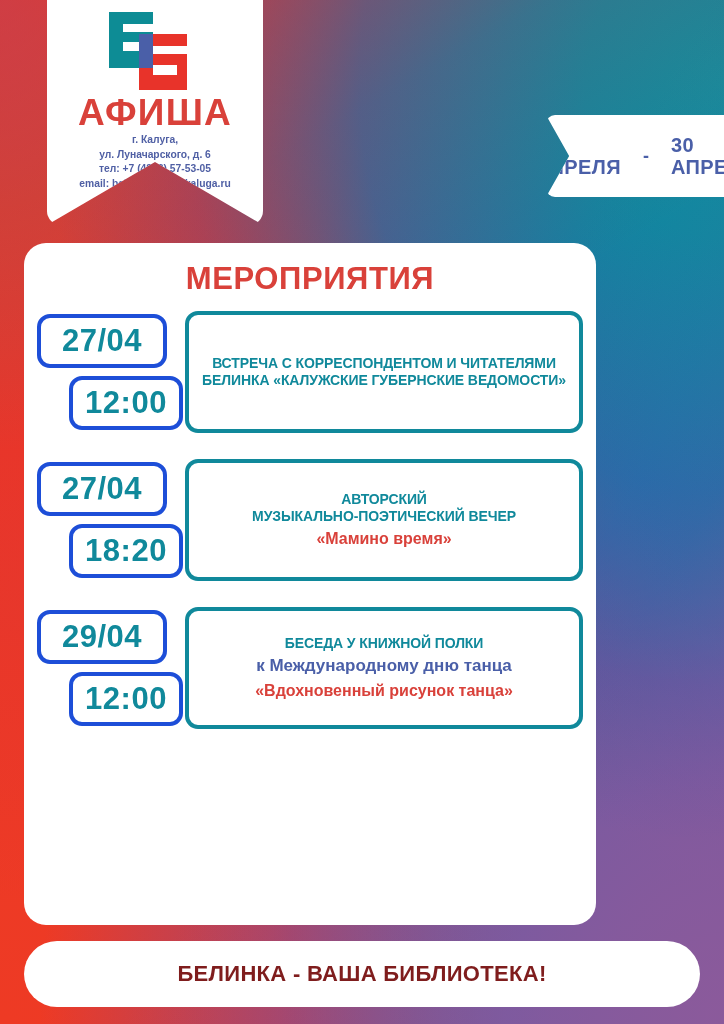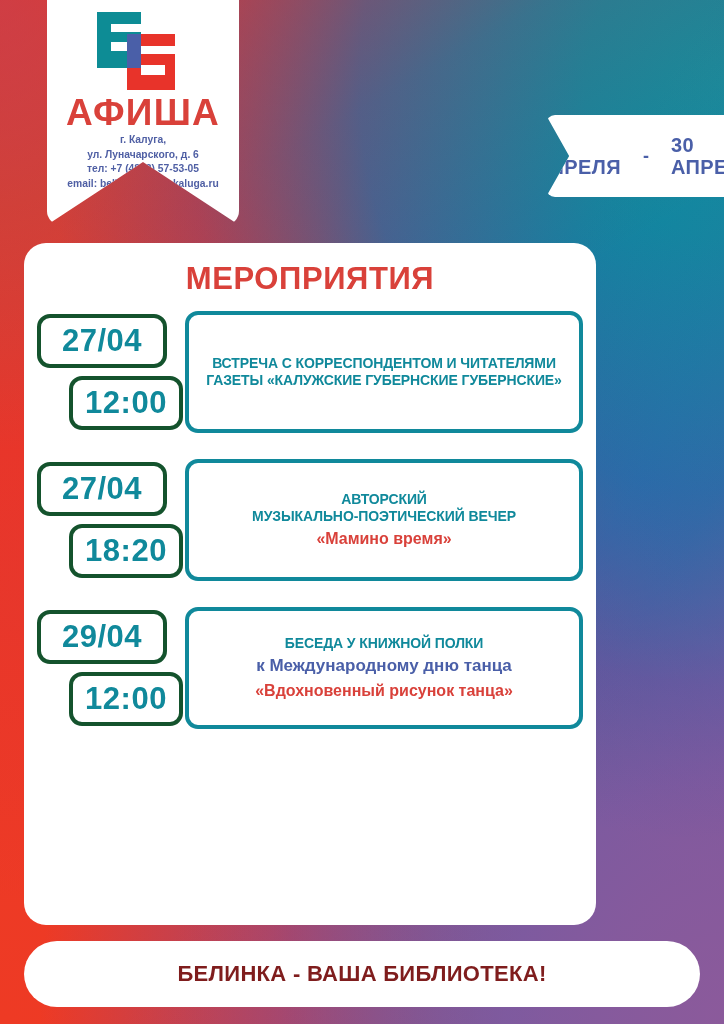--- a/index.html
+++ b/index.html
@@ -30,21 +30,21 @@
     background:
       linear-gradient(150deg, rgba(232,51,42,0.55) 0%, rgba(232,51,42,0.15) 22%, rgba(0,0,0,0) 42%),
       linear-gradient(300deg, rgba(139,90,155,0.6) 0%, rgba(139,90,155,0.12) 24%, rgba(0,0,0,0) 46%);
   }
 
   
   .logo-card {
     position: absolute;
     left: 47px;
     top: 0;
-    width: 192px;
+    width: 216px;
     height: 225px;
     background: #ffffff;
     border-radius: 0 0 14px 14px;
     z-index: 5;
     -webkit-clip-path: polygon(0 0, 100% 0, 100% 100%, 50% 72%, 0 100%);
     clip-path: polygon(0 0, 100% 0, 100% 100%, 50% 72%, 0 100%);
     padding-top: 0;
     box-sizing: border-box;
   }
   .logo-card-inner {
@@ -141,21 +141,21 @@
   .stamp-col {
     width: 148px;
     flex: 0 0 148px;
     display: flex;
     flex-direction: column;
     justify-content: space-between;
     padding-top: 3px;
     padding-bottom: 3px;
   }
   .stamp {
-    border: 4px solid #14532d;
+    border: 4px solid #1d4ed8;
     border-radius: 13px;
     color: #10899b;
     font-size: 31px;
     font-weight: 700;
     text-align: center;
     line-height: 1;
     padding: 7px 2px 8px 2px;
     box-sizing: border-box;
     letter-spacing: 0.5px;
   }
@@ -269,21 +269,21 @@
   <div class="main-panel">
     <div class="panel-title">МЕРОПРИЯТИЯ</div>
     <div class="events">
         <div class="event-row">
           <div class="stamp-col">
             <div class="stamp date">27/04</div>
             <div class="stamp time">12:00</div>
           </div>
           <div class="event-box">
             <div class="ev-line ev-main">ВСТРЕЧА С КОРРЕСПОНДЕНТОМ И ЧИТАТЕЛЯМИ</div>
-            <div class="ev-line ev-main">ГАЗЕТЫ «КАЛУЖСКИЕ ГУБЕРНСКИЕ ГУБЕРНСКИЕ»</div>
+            <div class="ev-line ev-main">БЕЛИНКА «КАЛУЖСКИЕ ГУБЕРНСКИЕ ВЕДОМОСТИ»</div>
           </div>
         </div>
         <div class="event-row">
           <div class="stamp-col">
             <div class="stamp date">27/04</div>
             <div class="stamp time">18:20</div>
           </div>
           <div class="event-box">
             <div class="ev-line ev-main">АВТОРСКИЙ</div>
             <div class="ev-line ev-main">МУЗЫКАЛЬНО-ПОЭТИЧЕСКИЙ ВЕЧЕР</div>

